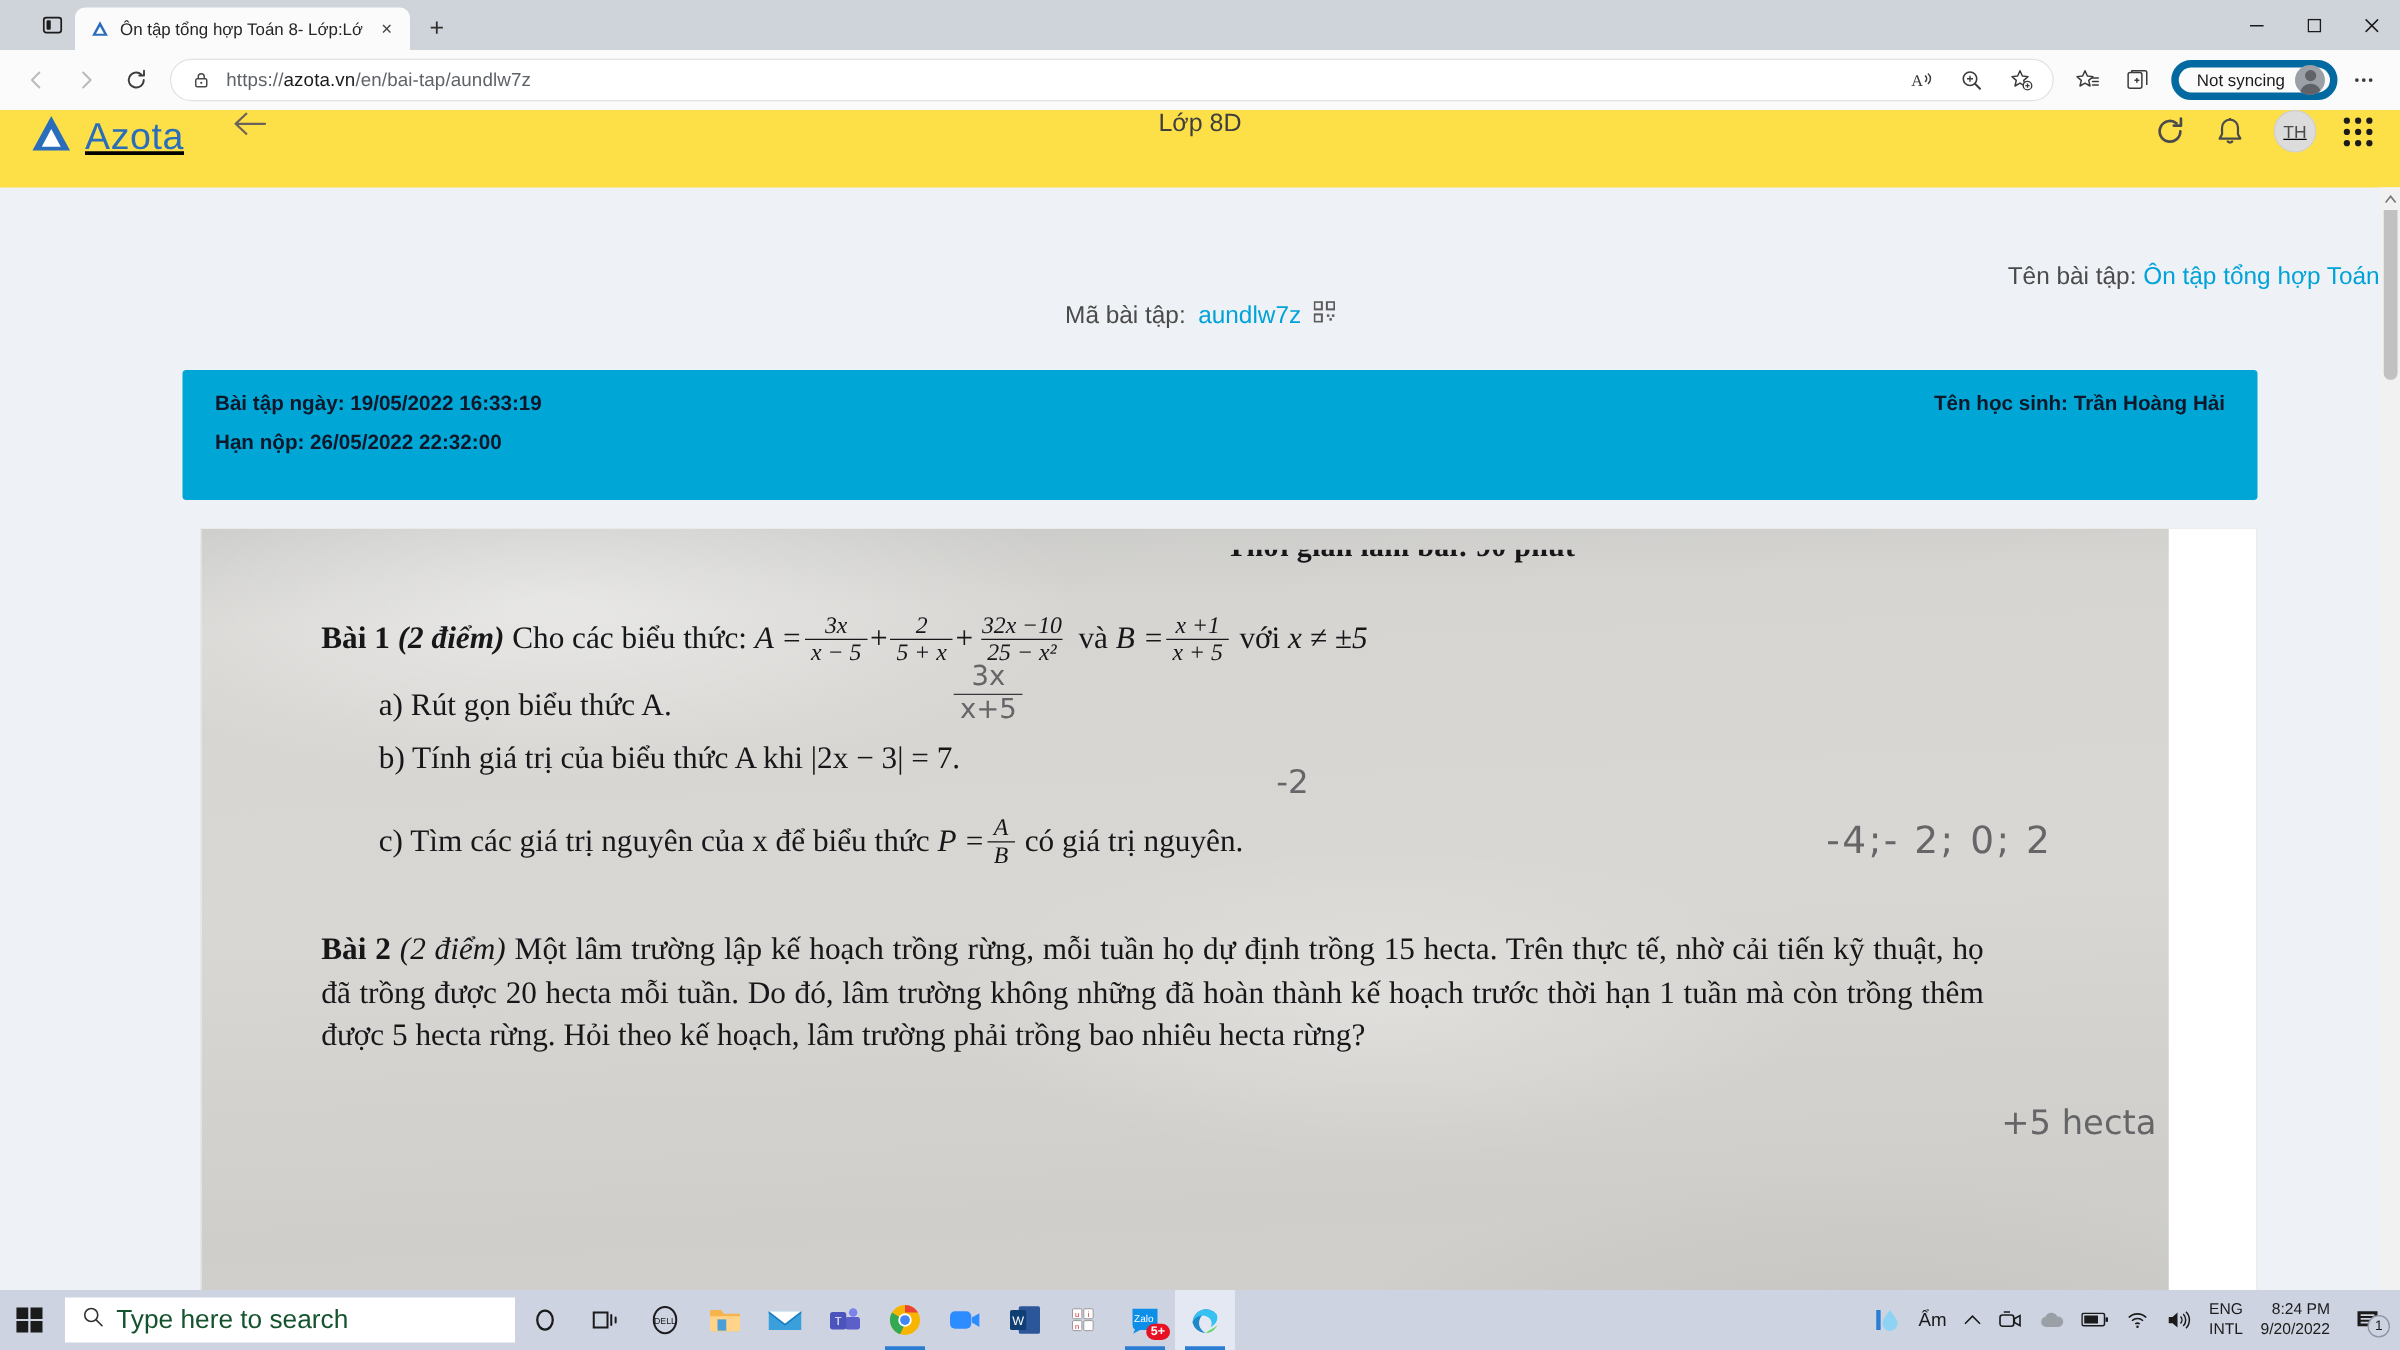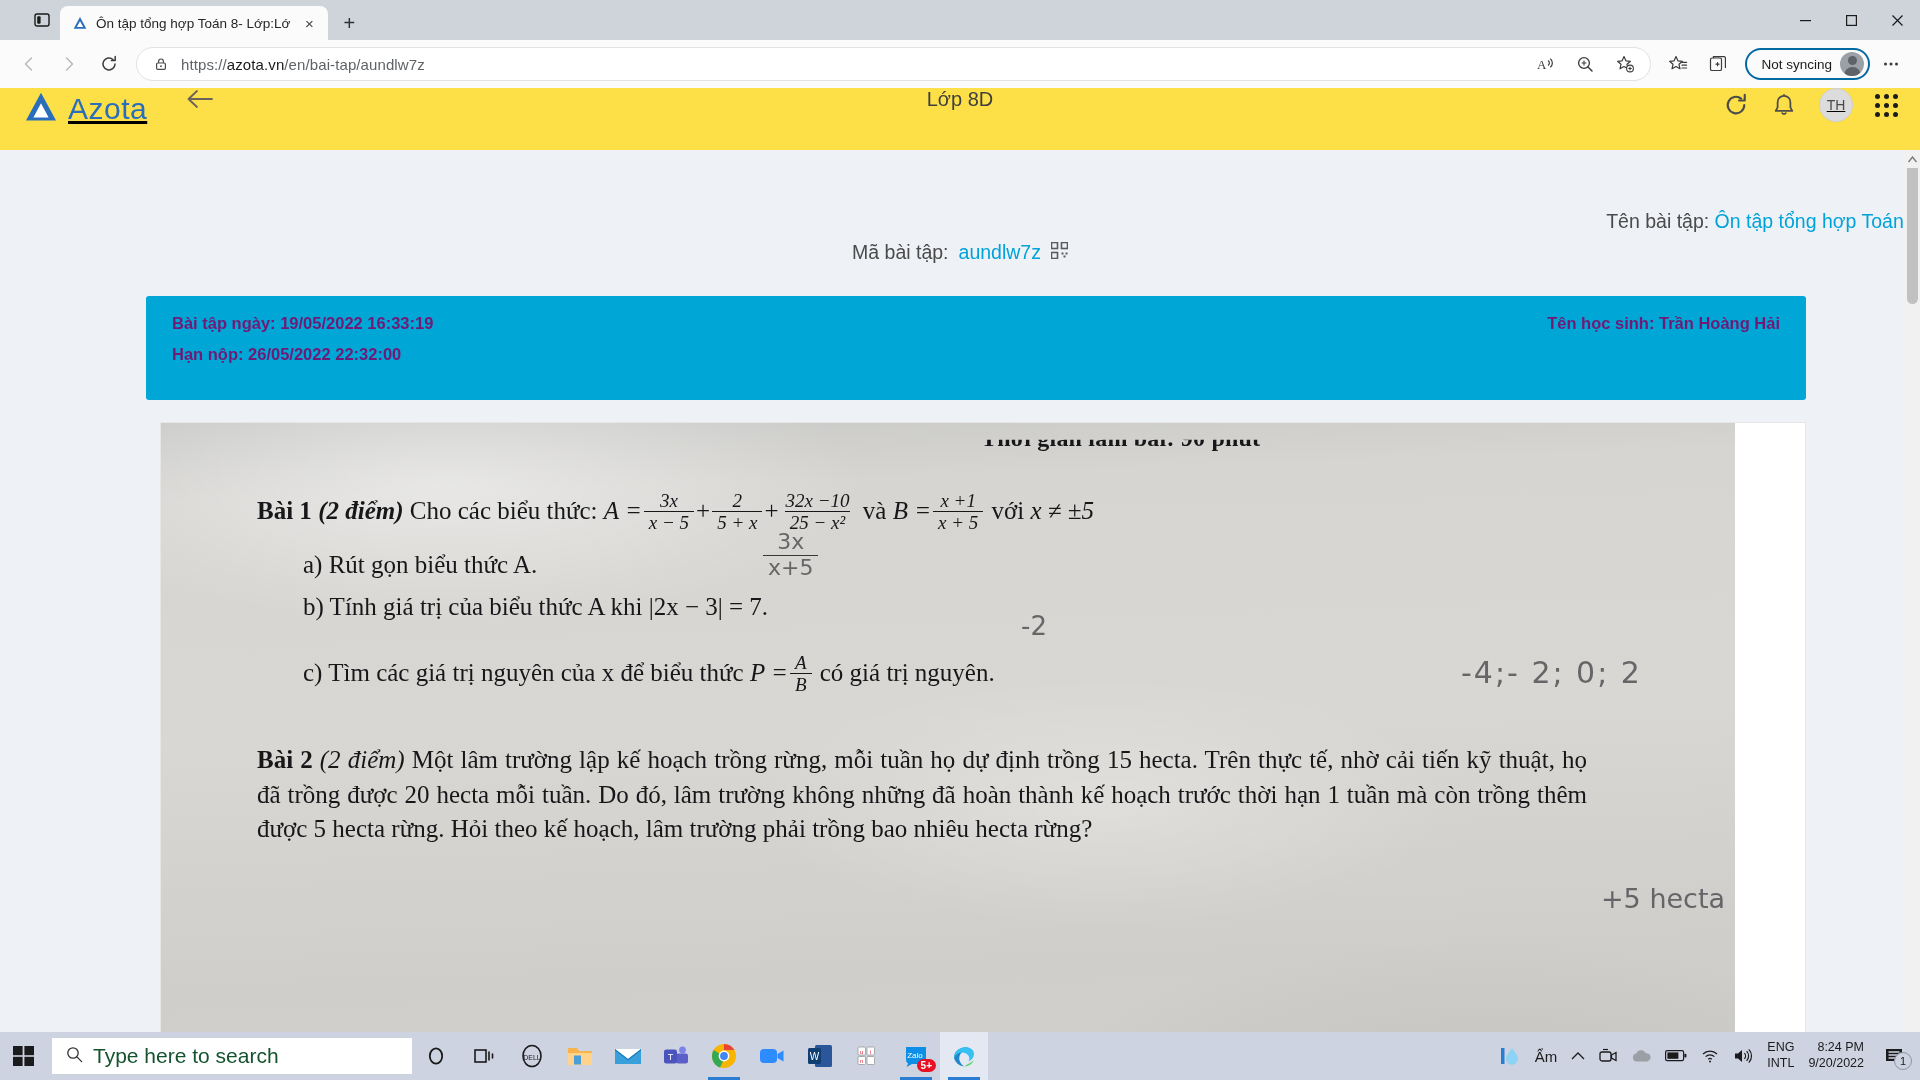--- a/index.html
+++ b/index.html
@@ -58,21 +58,21 @@
   .omnibox {
     flex: 1; height: 34px; background:#ffffff; border-radius: 18px;
     display:flex; align-items:center; padding: 0 6px 0 14px; margin: 0 6px;
     border: 1px solid #e2e2e2;
   }
   .omnibox .lock { width:20px; display:flex; align-items:center; justify-content:center; color:#4a4a4a; margin-right: 10px;}
   .url { font-size: 15px; color:#5f6368; white-space:nowrap; letter-spacing:0.1px; }
   .url b { color:#1b1b1b; font-weight:400; }
   .omni-right { display:flex; align-items:center; gap:2px; margin-left:auto; }
   .profile-pill {
-    height: 32px; border: 2px solid #0369a1; border-radius:16px;
+    height: 32px; border: 6px solid #0369a1; border-radius:16px;
     display:flex; align-items:center; gap:8px; padding: 0 4px 0 14px; margin-left:6px;
   }
   .profile-pill span { font-size:13.5px; color:#1b1b1b; white-space:nowrap; }
   .avatar-gray { width:24px; height:24px; border-radius:50%; background:#9aa0a6; display:block; position:relative; overflow:hidden;}
   .avatar-gray::before{content:"";position:absolute;width:9px;height:9px;border-radius:50%;background:#5f6368;left:7.5px;top:4px;}
   .avatar-gray::after{content:"";position:absolute;width:17px;height:10px;border-radius:9px 9px 0 0;background:#5f6368;left:3.5px;top:15px;}
 
   
   .page {
     position:absolute; top: 88px; left:0; right:0; bottom: 48px;
@@ -103,21 +103,21 @@
 
   .titles { text-align:right; padding-top: 60px; }
   .title-line { font-size: 19.5px; color:#4b4b4b; margin-bottom: 8px; }
   .title-line .val { color:#00a3d9; }
   .code-line { font-size: 19.5px; color:#4b4b4b; display:flex; align-items:center; justify-content:center; gap:10px; }
   .code-line .val { color:#00a3d9; }
   .qr-ico { display:inline-block; }
 
   .infobar {
     margin: 32px 114px 0 146px; background:#00a7d6; border-radius:3px;
-    padding: 18px 26px 22px 26px; color:#701a75; display:flex;
+    padding: 18px 26px 22px 26px; color:#0f172a; display:flex;
     position:relative; min-height: 104px;
   }
   .infobar .left-col div { font-size: 16.5px; font-weight:bold; margin-bottom: 12px; }
   .infobar .right-col { margin-left:auto; font-size: 16.5px; font-weight:bold; }
 
   .doc-wrap {
     margin: 22px 114px 0 160px; background:#fff; position:relative;
     height: 640px; overflow:hidden; border:1px solid #e6e6e6;
   }
   .doc-img {

